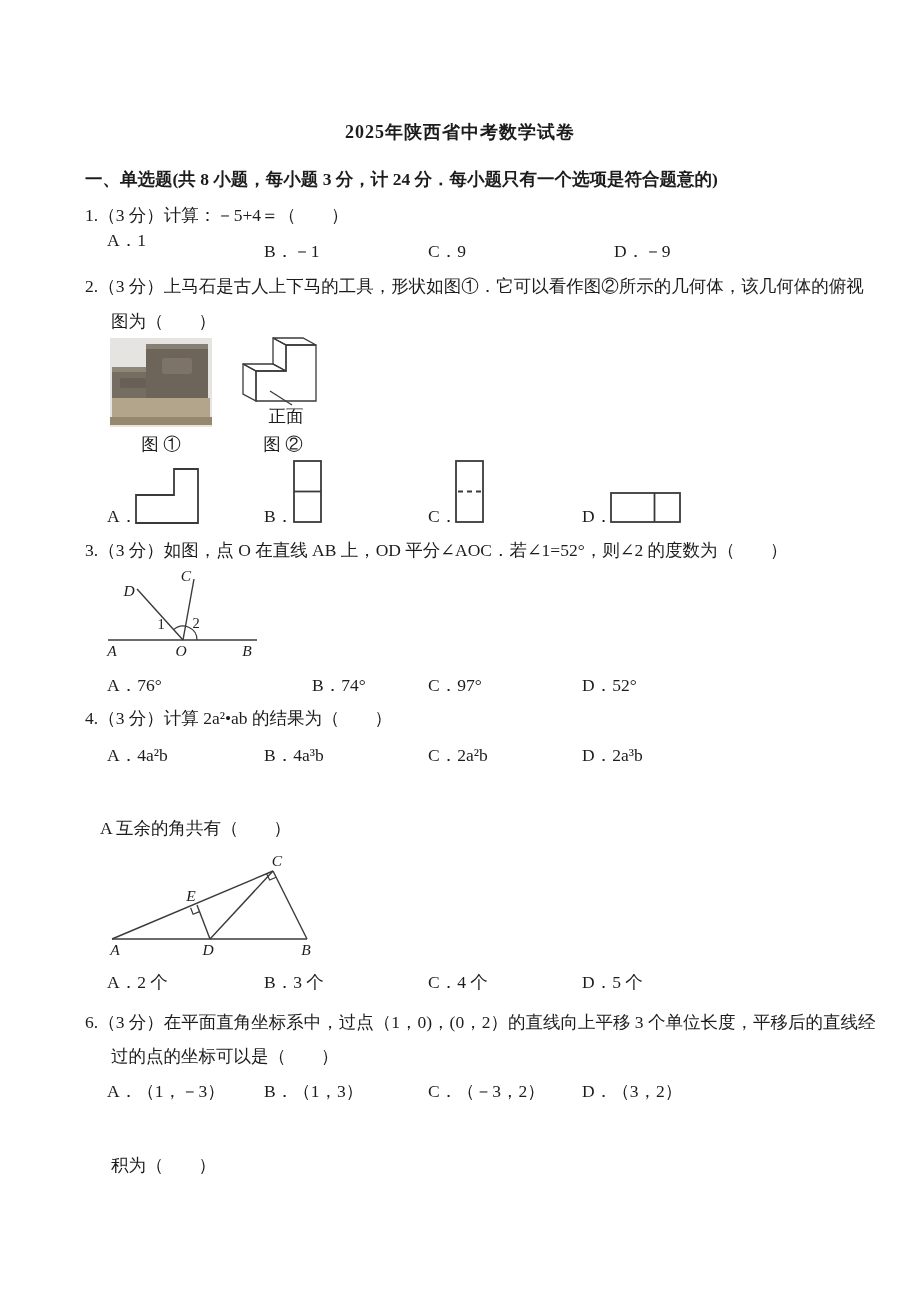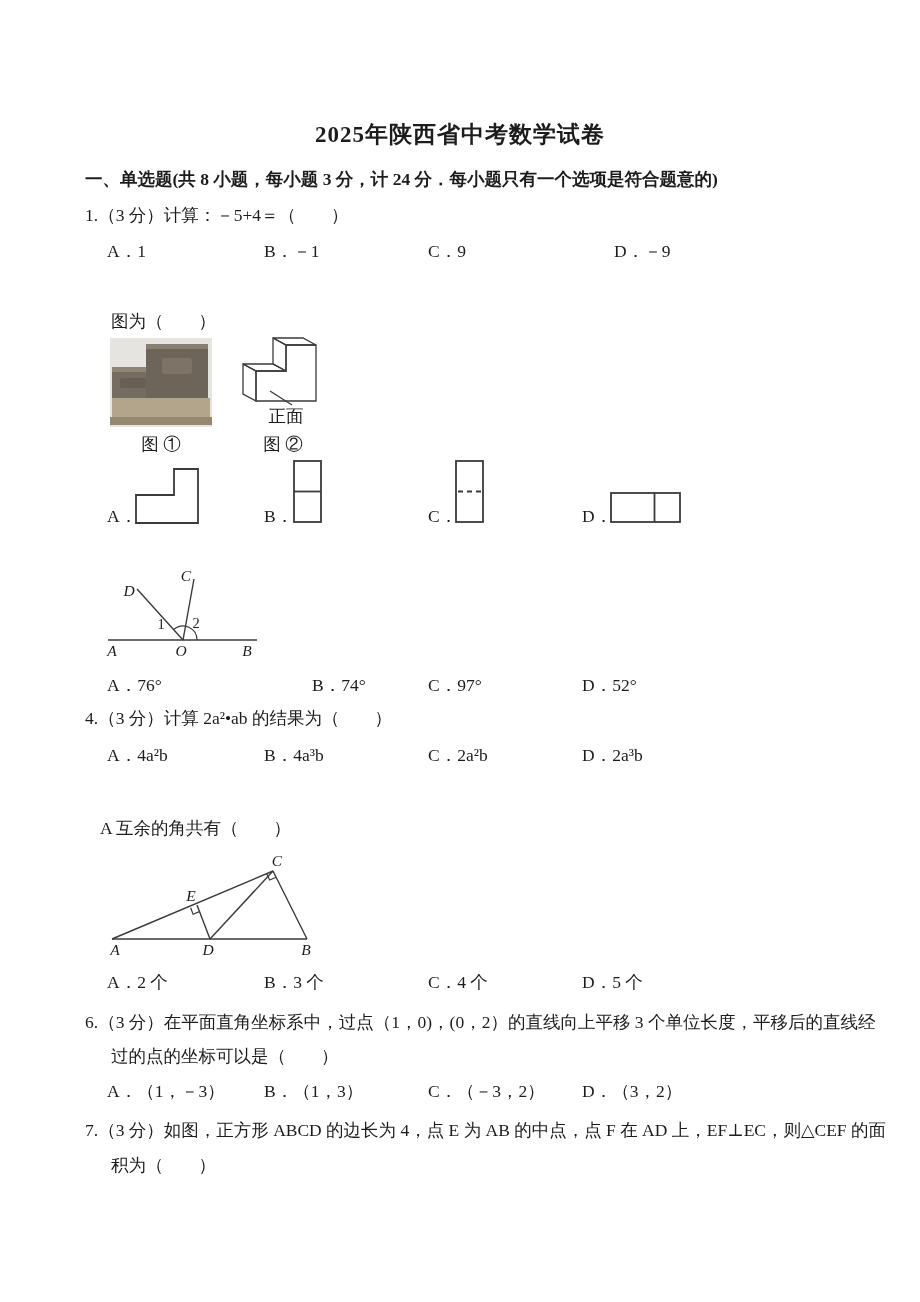--- a/index.html
+++ b/index.html
@@ -8,21 +8,21 @@
     width:920px;height:1302px;
     background:#ffffff;
     font-family:"Liberation Serif","DejaVu Serif",serif;
     color:#1c1c1c;
     font-size:17.5px;
     overflow:hidden;
   }
   .abs{position:absolute;white-space:pre;line-height:1.25;}
   .bold{font-weight:bold;}
   .ctr{text-align:center;}
-  .title{font-size:23px;letter-spacing:1px;}
+  .title{font-size:18px;letter-spacing:1px;}
   .figsvg{position:absolute;overflow:visible;}
   .figsvg line,.figsvg polygon,.figsvg path,.figsvg rect{
     stroke:#3a3a3a;fill:none;
   }
   .figsvg text{
     fill:#1c1c1c;stroke:none;
     font-family:"Liberation Serif","DejaVu Serif",serif;
     font-style:italic;font-size:15.5px;text-anchor:middle;
   }
   .figsvg text.num{font-style:normal;font-size:14.5px;}
@@ -42,25 +42,26 @@
 </head>
 <body>
 
 <div class="page">
 
   <div class="abs ctr title bold" style="left:0;top:121px;width:920px;">2025年陕西省中考数学试卷</div>
 
   <div class="abs bold" style="left:85px;top:169px;">一、单选题(共 8 小题，每小题 3 分，计 24 分．每小题只有一个选项是符合题意的)</div>
 
   <div class="abs" style="left:85px;top:205px;">1.（3 分）计算：－5+4＝（　　）</div>
-  <div class="abs" style="left:107px;top:241px;">A．1</div>
+  <div class="abs" style="left:107px;top:230px;">A．1</div>
   <div class="abs" style="left:264px;top:241px;">B．－1</div>
   <div class="abs" style="left:428px;top:241px;">C．9</div>
   <div class="abs" style="left:582px;top:241px;margin-left:32px;">D．－9</div>
 
+  <div class="abs" style="left:85px;top:276px;">2.（3 分）上马石是古人上下马的工具，形状如图①．它可以看作图②所示的几何体，该几何体的俯视</div>
   <div class="abs" style="left:111px;top:311px;">图为（　　）</div>
 
   <div class="photo">
     <div class="ph-base"></div>
     <div class="ph-base2"></div>
     <div class="ph-blockL-top"></div>
     <div class="ph-blockL"></div>
     <div class="ph-blockR"></div>
     <div class="ph-blockR-top"></div>
     <div class="ph-spot1"></div>
@@ -95,20 +96,21 @@
     <rect x="1" y="1" width="27" height="61" stroke-width="1.8"></rect>
     <line x1="3" y1="31.5" x2="26" y2="31.5" stroke-width="1.8" stroke-dasharray="5,4"></line>
   </svg>
 
   <div class="abs" style="left:582px;top:506px;">D．</div>
   <svg class="figsvg" style="left:610px;top:492px;" width="72" height="32" viewBox="0 0 72 32">
     <rect x="1" y="1" width="69" height="29" stroke-width="1.8"></rect>
     <line x1="44.5" y1="1" x2="44.5" y2="30" stroke-width="1.8"></line>
   </svg>
 
+  <div class="abs" style="left:85px;top:540px;">3.（3 分）如图，点 O 在直线 AB 上，OD 平分∠AOC．若∠1=52°，则∠2 的度数为（　　）</div>
 
   <svg class="figsvg" style="left:100px;top:565px;" width="165" height="100" viewBox="0 0 165 100">
     <line x1="8" y1="75" x2="157" y2="75" stroke-width="1.4"></line>
     <line x1="83" y1="75" x2="37" y2="24" stroke-width="1.4"></line>
     <line x1="83" y1="75" x2="94" y2="14" stroke-width="1.4"></line>
     <path d="M 73.6 64.6 A 14 14 0 0 1 97 75" stroke-width="1.2"></path>
     <text x="29" y="31">D</text>
     <text x="86" y="16">C</text>
     <text class="num" x="61" y="64">1</text>
     <text class="num" x="96" y="63">2</text>
@@ -150,16 +152,15 @@
   <div class="abs" style="left:428px;top:972px;">C．4 个</div>
   <div class="abs" style="left:582px;top:972px;">D．5 个</div>
 
   <div class="abs" style="left:85px;top:1012px;">6.（3 分）在平面直角坐标系中，过点（1，0)，(0，2）的直线向上平移 3 个单位长度，平移后的直线经</div>
   <div class="abs" style="left:111px;top:1046px;">过的点的坐标可以是（　　）</div>
   <div class="abs" style="left:107px;top:1081px;">A．（1，－3）</div>
   <div class="abs" style="left:264px;top:1081px;">B．（1，3）</div>
   <div class="abs" style="left:428px;top:1081px;">C．（－3，2）</div>
   <div class="abs" style="left:582px;top:1081px;">D．（3，2）</div>
 
-  <div class="abs" style="left:85px;top:1120px;">7.（3 分）如图，正方形 ABCD 的边长为 4，点 E 为 AB 的中点，点 F 在 AD 上，EF⊥EC，则△CEF 的面</div>
   <div class="abs" style="left:111px;top:1155px;">积为（　　）</div>
 
 </div>
 
 </body></html>

